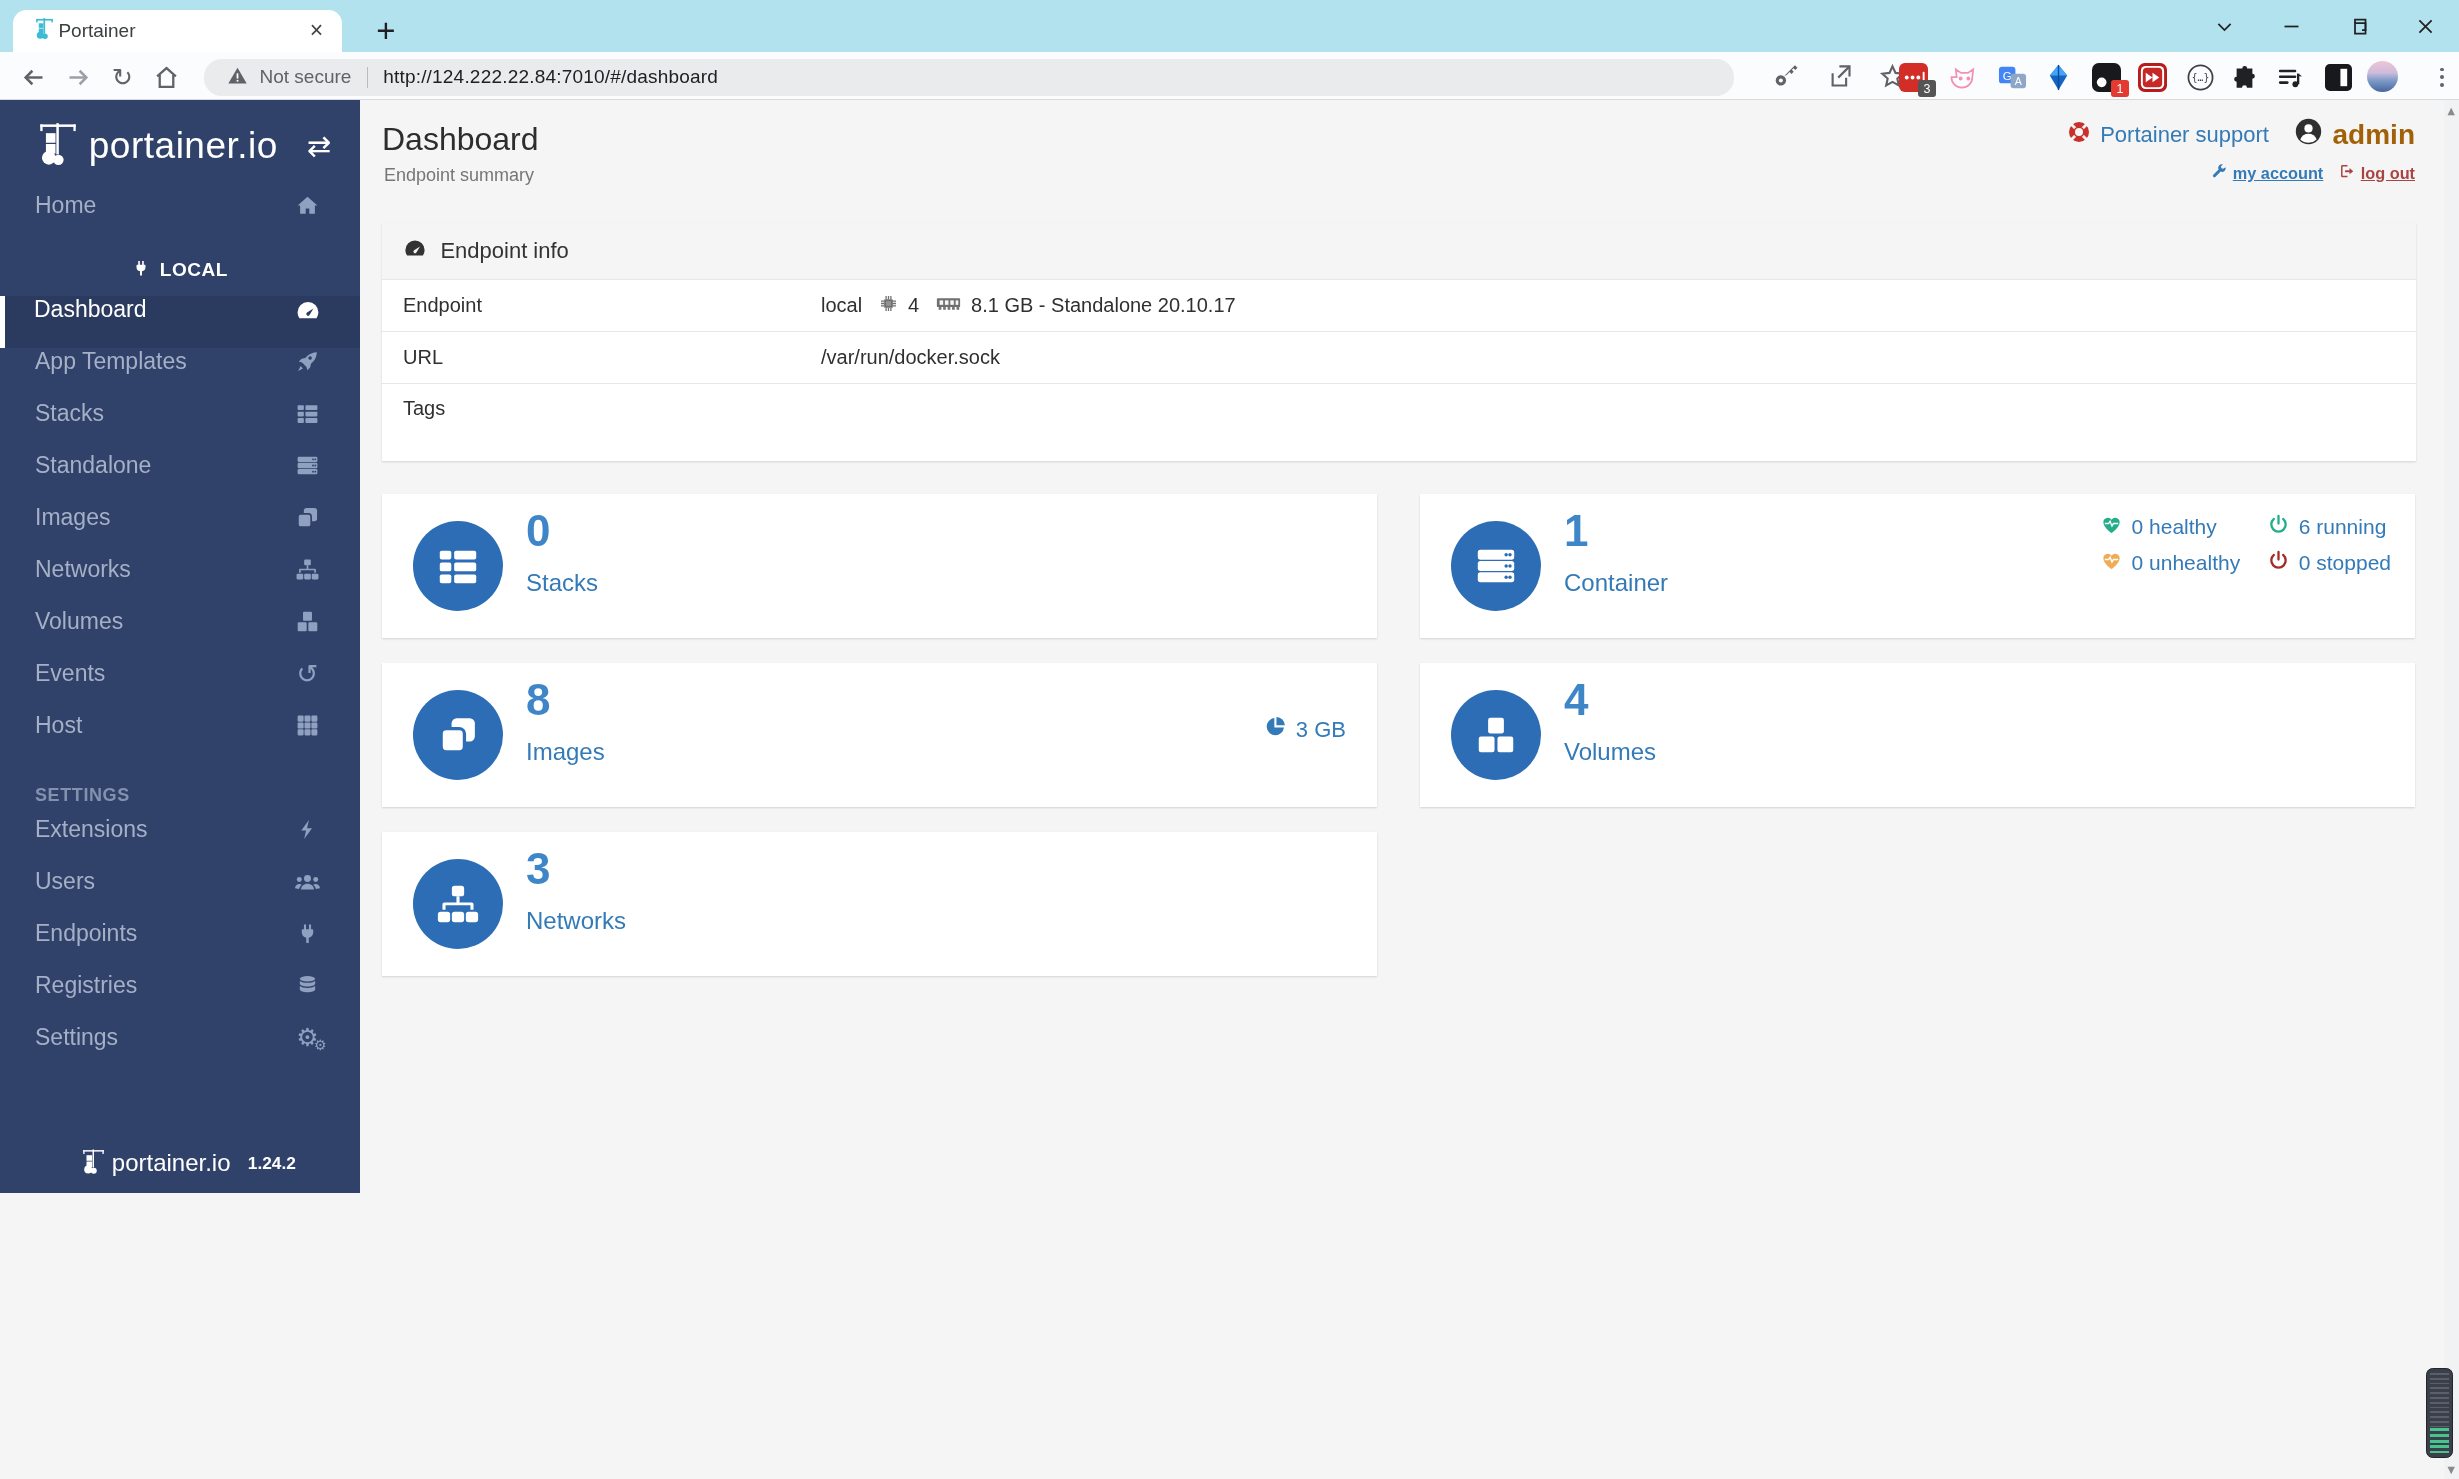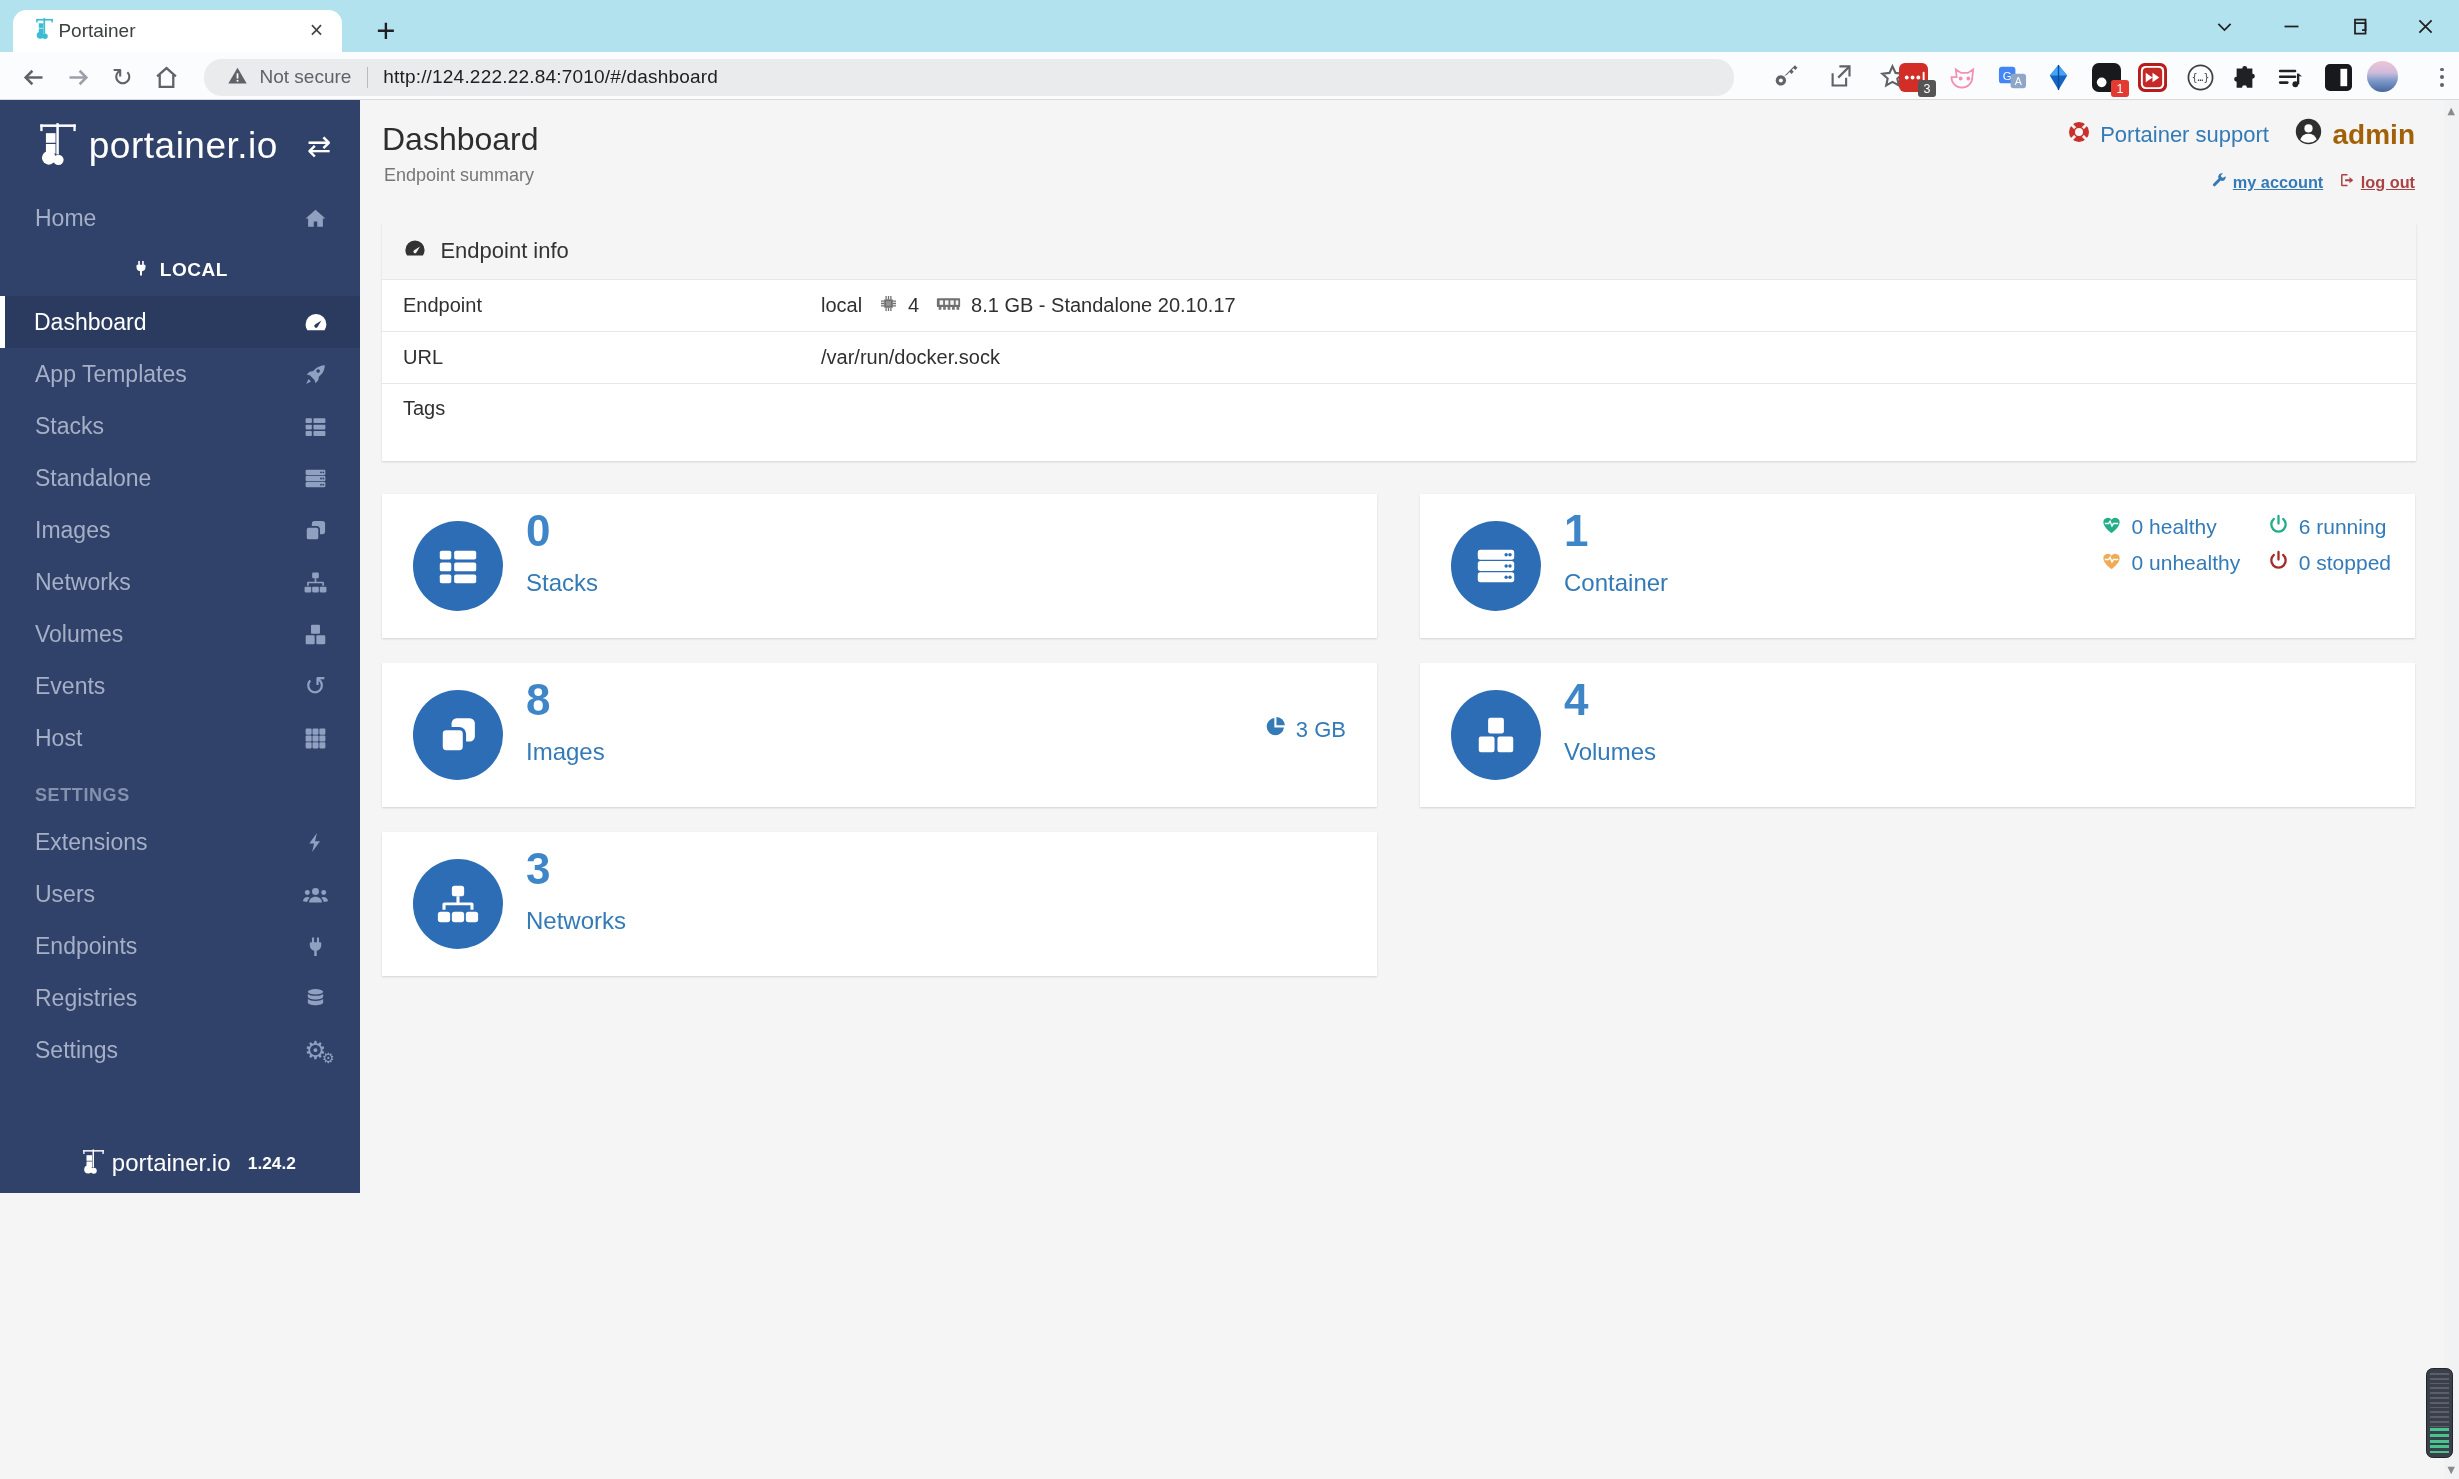--- a/index.html
+++ b/index.html
@@ -29,41 +29,41 @@
   .badge { position:absolute; right:-6.7px; bottom:-4.8px; min-width:17.3px; height:17.3px; border-radius:2.9px; font-size:12.5px; color:#fff; display:flex; align-items:center; justify-content:center; padding:0 2.9px; }
   .avatar { position:absolute; top:8.6px; width:31px; height:31px; border-radius:50%; background:linear-gradient(180deg,#f0c4d6 0%,#cdbcdc 38%,#7f9cc9 62%,#46679f 100%); }
   .menu-dots { position:absolute; top:9.6px; width:15.4px; height:31px; display:flex; flex-direction:column; align-items:center; justify-content:center; gap:3.8px; }
   .menu-dots i { width:3.8px; height:3.8px; border-radius:50%; background:#5f6368; }
 
   
   .sidebar { position:absolute; left:0; top:100px; width:360px; height:1093px; background:#30426a; }
   .brandrow { height:92px; display:flex; align-items:center; padding:0 29px 0 33px; }
   .brandtxt { color:#fff; font-size:37px; letter-spacing:0.5px; margin-left:5.8px; flex:1; }
   .collapse { color:#fff; font-size:29px; font-family:"DejaVu Sans",sans-serif; }
-  .si { height:52px; display:flex; align-items:center; padding:0 31px 0 35px; color:#a5b0c7; font-size:23px; }
+  .si { height:52px; display:flex; padding:0 39px 0 35px; color:#a5b0c7; font-size:23px; }
   .si .lbl { flex:1; }
   .si .ico { width:27px; height:27px; color:#8fa0c0; display:flex; align-items:center; justify-content:center; }
   .si.active { background:#2b3a5f; border-left:5.8px solid #ffffff; padding-left:29px; color:#fff; }
   .si.active .ico { color:#fff; }
   .sgroup-local { height:52px; display:flex; align-items:center; justify-content:center; gap:9.6px; color:#fff; font-size:19px; font-weight:bold; letter-spacing:0.5px; }
   .sgroup-settings { height:52px; display:flex; align-items:flex-end; padding:0 0 9.6px 35px; color:#8291ad; font-size:18px; font-weight:bold; letter-spacing:0.6px; }
   .sfooter { position:absolute; left:0; bottom:0; width:360px; height:60px; display:flex; align-items:center; padding-left:79px; }
   .sfooter .ftbrand { color:#fff; font-size:24px; margin-left:3.8px; }
   .sfooter .ver { color:#fff; font-size:17.3px; font-weight:bold; margin-left:17.3px; }
   .glyph { font-family:"DejaVu Sans",sans-serif; line-height:1; }
 
   
   .main { position:absolute; left:360px; top:100px; width:2084px; height:1380px; background:#f5f5f5; }
   .pagetitle { position:absolute; left:22px; top:21px; font-size:32px; color:#2d2d2d; font-weight:500; }
   .pagesub { position:absolute; left:24px; top:65px; font-size:18px; color:#767676; }
   .hdr-right { position:absolute; right:29px; top:17.3px; text-align:right; }
   .hdr-line1 { display:flex; align-items:center; justify-content:flex-end; gap:25px; }
   .support { display:flex; align-items:center; gap:9.6px; color:#337ab7; font-size:22px; }
   .adminbox { display:flex; align-items:center; gap:9.6px; color:#a16207; font-size:28px; font-weight:600; }
-  .hdr-line2 { display:flex; align-items:center; justify-content:flex-end; gap:15.4px; margin-top:19px; }
+  .hdr-line2 { display:flex; align-items:center; justify-content:flex-end; gap:15.4px; margin-top:10px; }
   .acct { display:flex; align-items:center; gap:5.8px; color:#337ab7; font-size:16.3px; text-decoration:underline; font-weight:600; }
   .logout { display:flex; align-items:center; gap:5.8px; color:#a94442; font-size:16.3px; text-decoration:underline; font-weight:600; }
 
   .panel { position:absolute; left:22px; top:123px; width:2034px; height:238px; background:#fff; box-shadow:0 1px 1.9px rgba(0,0,0,.14); }
   .panel-h { height:56px; background:#f5f5f5; display:flex; align-items:center; gap:13.4px; padding-left:21px; font-size:22px; color:#333; font-weight:500; }
   .irow { height:52px; border-top:1px solid #e7e7e7; display:flex; align-items:center; padding-left:21px; font-size:20px; color:#303030; }
   .irow.tags { height:79px; align-items:flex-start; padding-top:13.4px; }
   .irow .rlabel { width:418px; }
   .irow .rval { display:flex; align-items:center; gap:9.6px; }
   .mut { color:#6f6f6f; }

